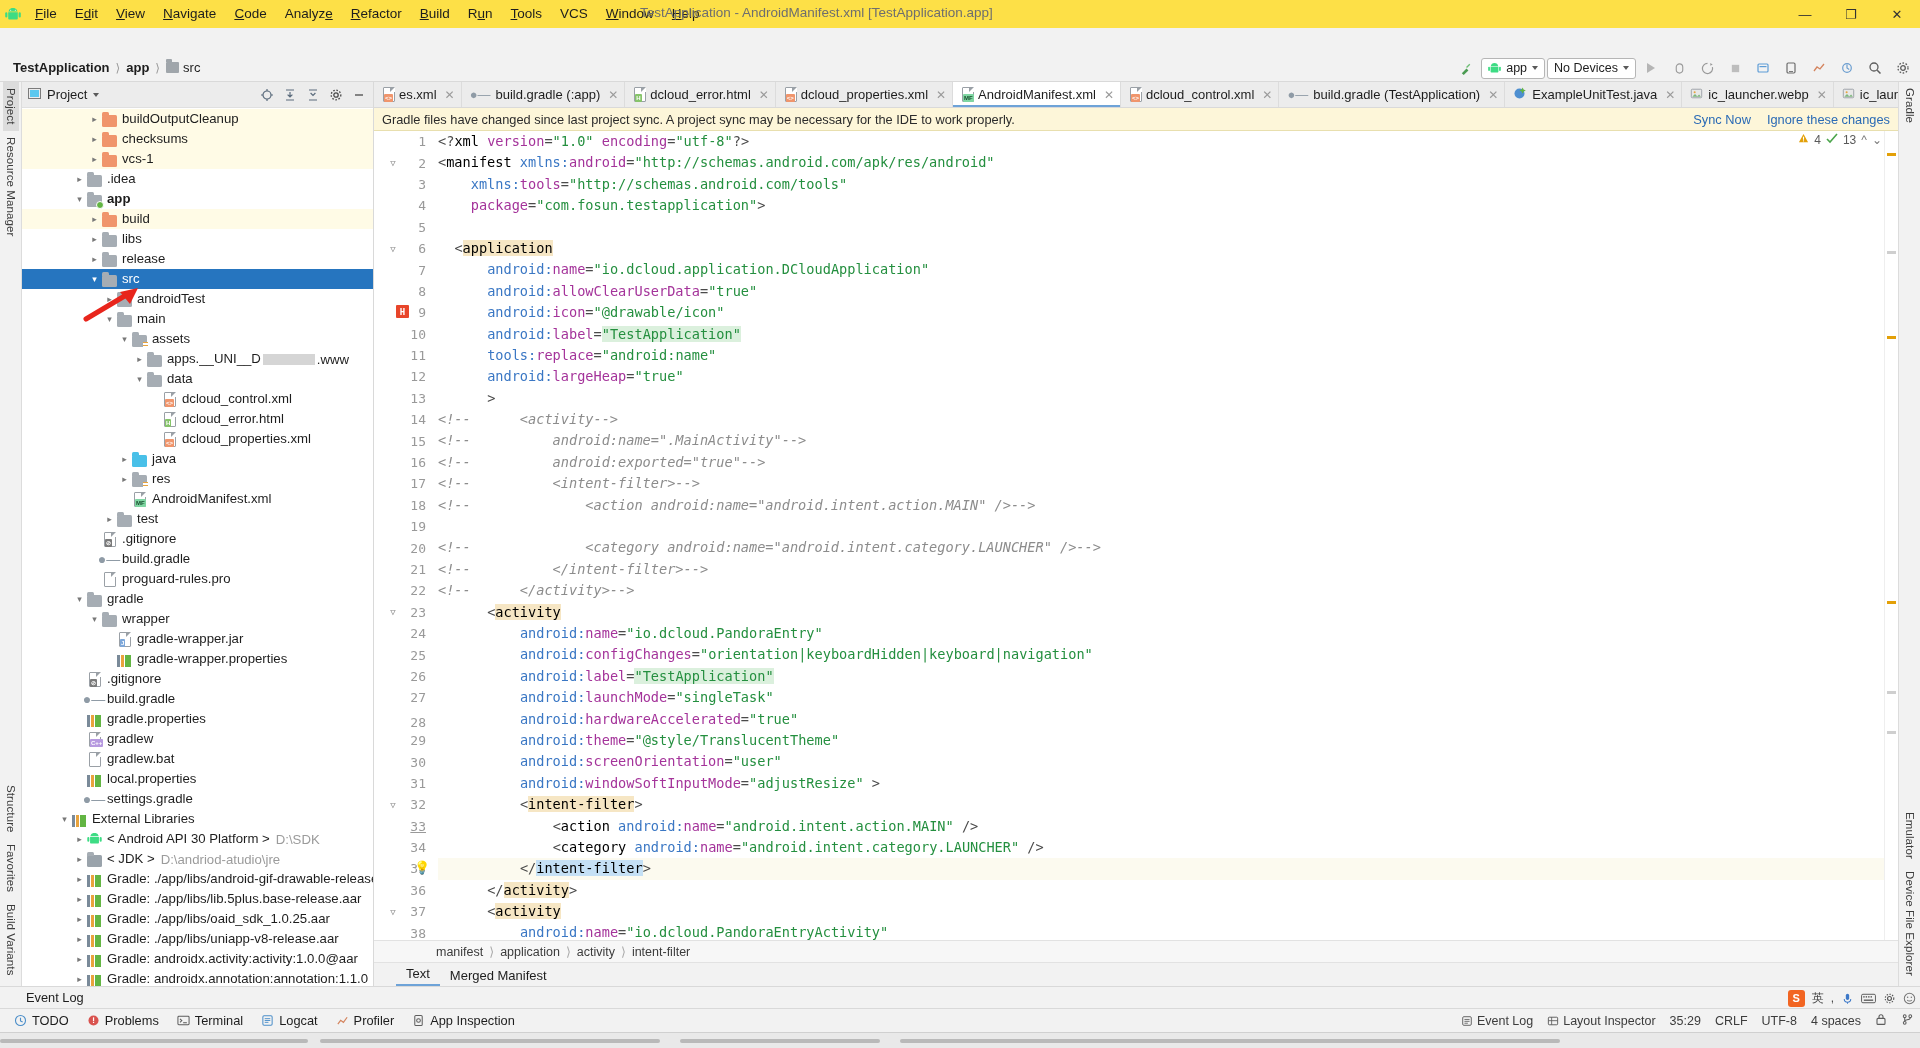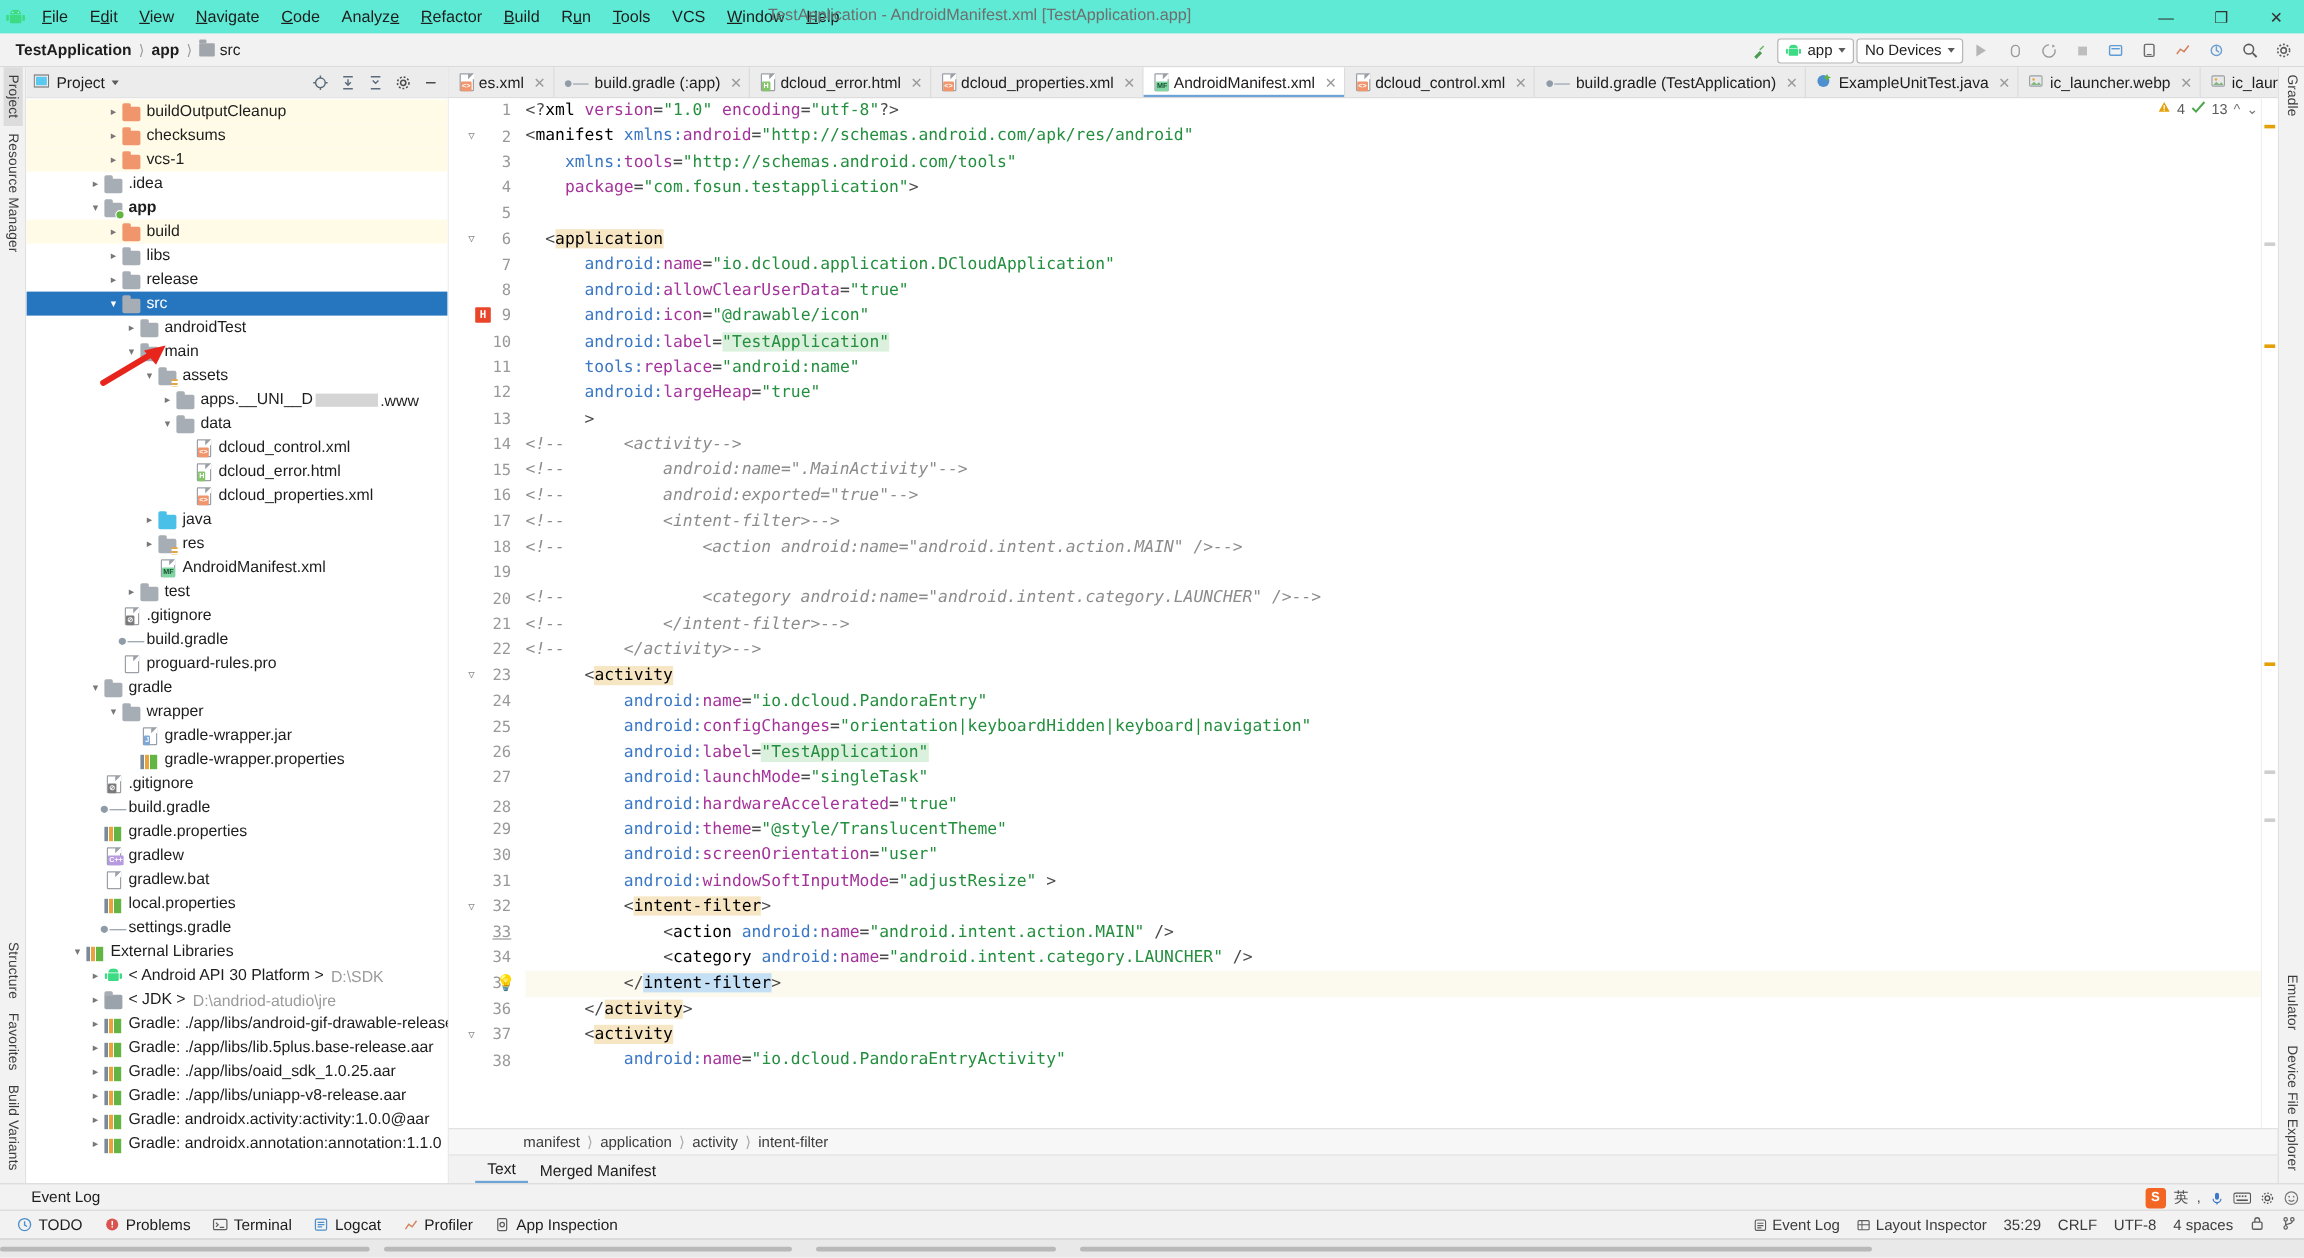--- a/index.html
+++ b/index.html
@@ -10,39 +10,39 @@
     background: #f2f2f2;
     font-family: "Liberation Sans", sans-serif;
     font-size: 13px;
     color: #1d1d1d;
     -webkit-font-smoothing: antialiased;
   }
   .app { width: 1920px; height: 1048px; display: flex; flex-direction: column; position: relative; }
 
   
   .titlebar {
-    height: 28px; background: #5eead4; display: flex; align-items: center;
+    height: 28px; background: #fde047; display: flex; align-items: center;
     border-bottom: 0px solid #d4d4d4; flex: none; position: relative;
   }
   .logo-droid { width: 26px; display:flex; align-items:center; justify-content:center; }
   .menu { display: flex; align-items: center; height: 28px; }
   .menu-item {
     padding: 3px 9px; font-size: 13.5px; color: #1d1d1d; cursor: default; line-height: 16px;
   }
   .menu-item u { text-decoration: underline; }
   .win-title {
     position: absolute; left: 640px; top: 5px; font-size: 13.5px; color: #6e6e6e;
   }
   .win-ctl { position: absolute; right: 0; top: 0; display: flex; height: 28px; }
   .win-btn { width: 46px; height: 28px; display:flex; align-items:center; justify-content:center; color:#333; font-size: 13px;}
 
   
   .navbar {
     height: 28px; background: #f2f2f2; display: flex; align-items: center;
-    border-bottom: 1px solid #d9d9d9; flex: none; position: relative; padding-left: 8px;
+    border-bottom: 1px solid #d9d9d9; flex: none; position: relative; padding-left: 8px; margin-top: 26px;
   }
   .crumbs { display: flex; align-items: center; gap: 0px; }
   .crumb { font-size: 13px; padding: 2px 5px; display: flex; align-items: center; gap: 4px; }
   .crumb.bold { font-weight: bold; }
   .crumb-sep { color: #9a9a9a; font-size: 12px; padding: 0 1px; }
   .folder-ic {
     width: 13px; height: 11px; background: #a9b7c6; border-radius: 1px; position: relative; display:inline-block;
   }
   .folder-ic.grey { background: #a0a6ab; }
   .folder-ic.grey:before {
@@ -833,20 +833,27 @@
           <div class="tab">
             <span><svg width="13" height="13" viewBox="0 0 14 14">
                 <rect x="1.4" y="2.4" width="11.2" height="9.2" rx="1" fill="#e8e8e8" stroke="#9aa0a6"></rect>
                 <circle cx="5" cy="5.6" r="1.1" fill="#e8a33d"></circle>
                 <path d="M2.4 10.6l3-3 2.4 2.3 2-1.8 2 2.5z" fill="#7fb77f"></path>
               </svg></span>
             <span>ic_launch</span>
           </div>
         </div>
 
+      <div class="notif">
+        <span>Gradle files have changed since last project sync. A project sync may be necessary for the IDE to work properly.</span>
+        <span class="links">
+          <a>Sync Now</a>
+          <a>Ignore these changes</a>
+        </span>
+      </div>
 
       <div class="codewrap">
         <div class="gutter" id="gutter">
             <div class="gl" style="position: relative;">
               <span>1</span>
             </div>
             <div class="gl" style="position: relative;">
               <span class="fold" style="left:14px">▽</span>
               <span>2</span>
             </div>

